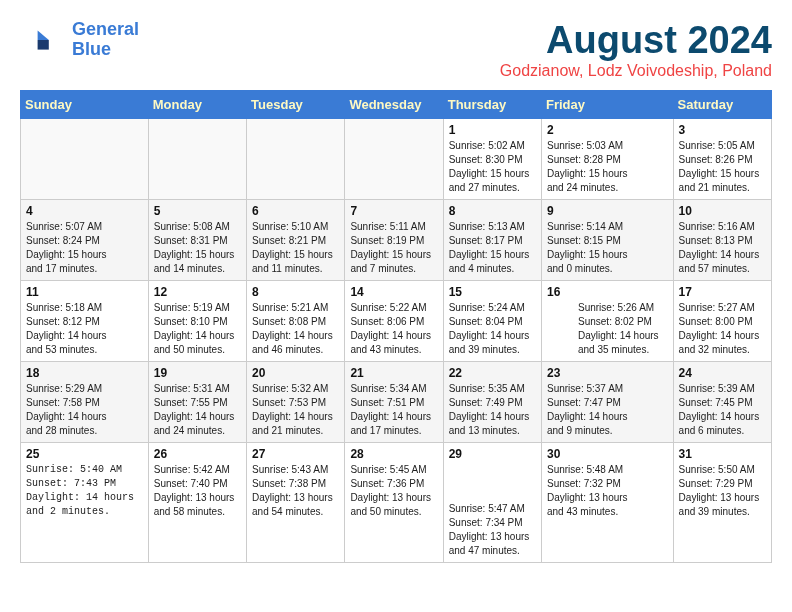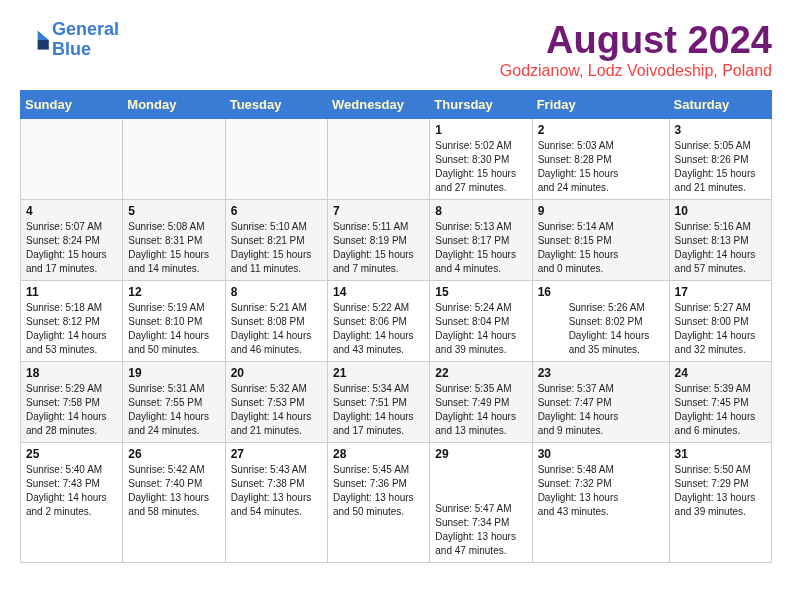--- a/index.html
+++ b/index.html
@@ -12,42 +12,42 @@
     }
     .header {
       display: flex;
       justify-content: space-between;
       align-items: flex-start;
       margin-bottom: 10px;
     }
     .logo {
       display: flex;
       align-items: center;
-      gap: 0;
+      gap: 20px;
     }
     .logo-text {
       font-size: 18px;
       font-weight: bold;
       color: #1a1a2e;
       line-height: 1.1;
     }
     .logo-text span {
       color: #3a7bd5;
     }
     .logo-icon {
       width: 32px;
       height: 32px;
     }
     .title-block {
       text-align: right;
     }
     .main-title {
       font-size: 38px;
       font-weight: bold;
-      color: #701a75;
+      color: #0c4a6e;
       line-height: 1.1;
     }
     .subtitle {
       font-size: 16px;
       color: #ef4444;
     }
     table {
       width: 100%;
       border-collapse: collapse;
       font-size: 11px;
@@ -300,21 +300,21 @@
           <div class="day-num">24</div>
           <div class="day-info" style="white-space: pre-line;">Sunrise: 5:39 AM
 Sunset: 7:45 PM
 Daylight: 14 hours
 and 6 minutes.</div>
         </td>
       </tr>
       <tr>
         <td>
           <div class="day-num">25</div>
-          <div class="day-info" style="white-space: pre-line;">Sunrise: 5:40 AM
+          <div class="day-info" style="white-space: pre-line; font-family: Liberation Mono, monospace;">Sunrise: 5:40 AM
 Sunset: 7:43 PM
 Daylight: 14 hours
 and 2 minutes.</div>
         </td>
         <td>
           <div class="day-num">26</div>
           <div class="day-info" style="white-space: pre-line;">Sunrise: 5:42 AM
 Sunset: 7:40 PM
 Daylight: 13 hours
 and 58 minutes.</div>

